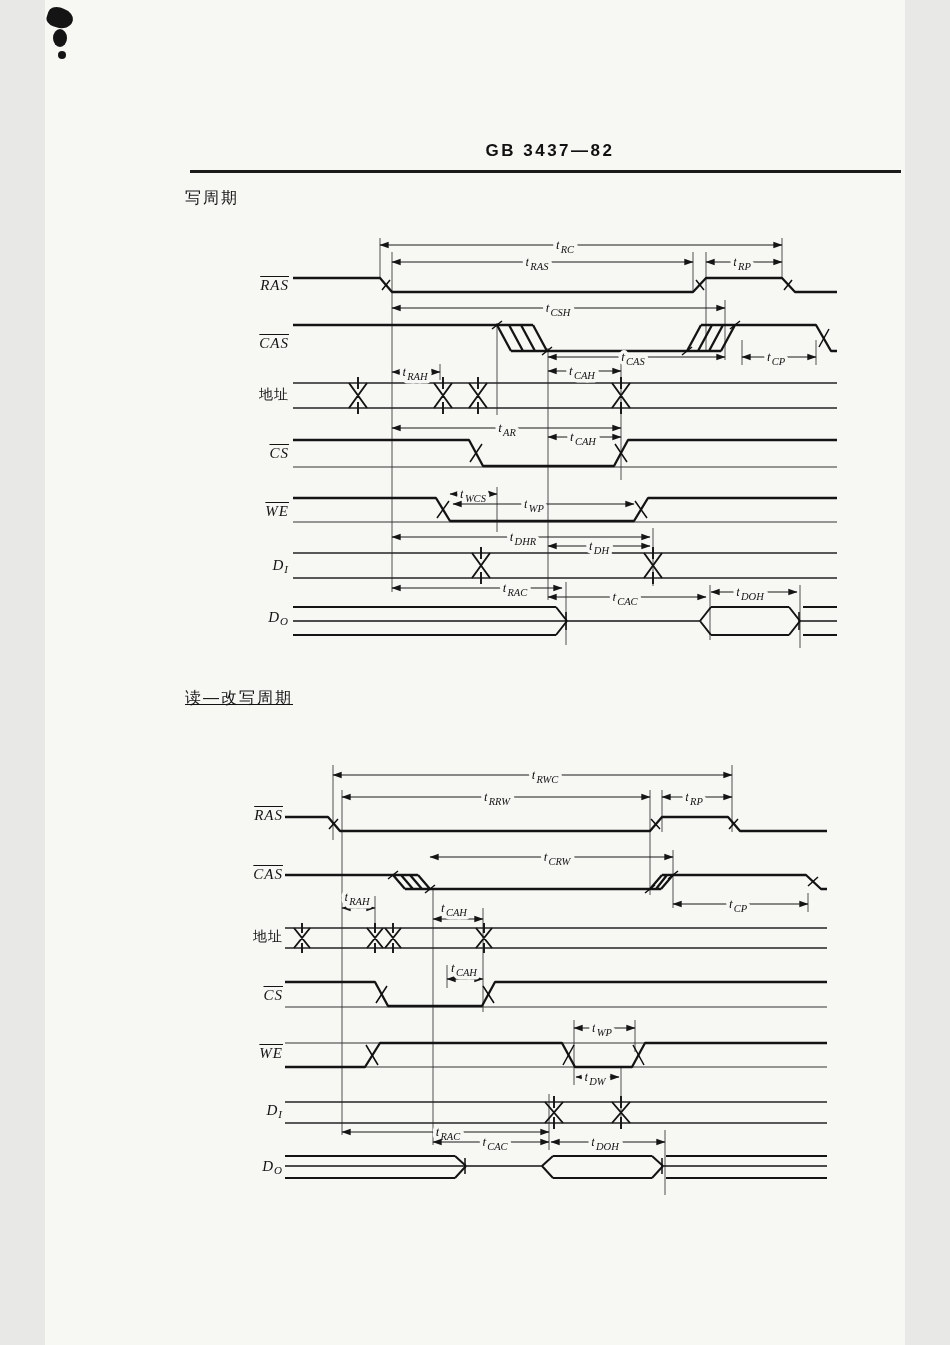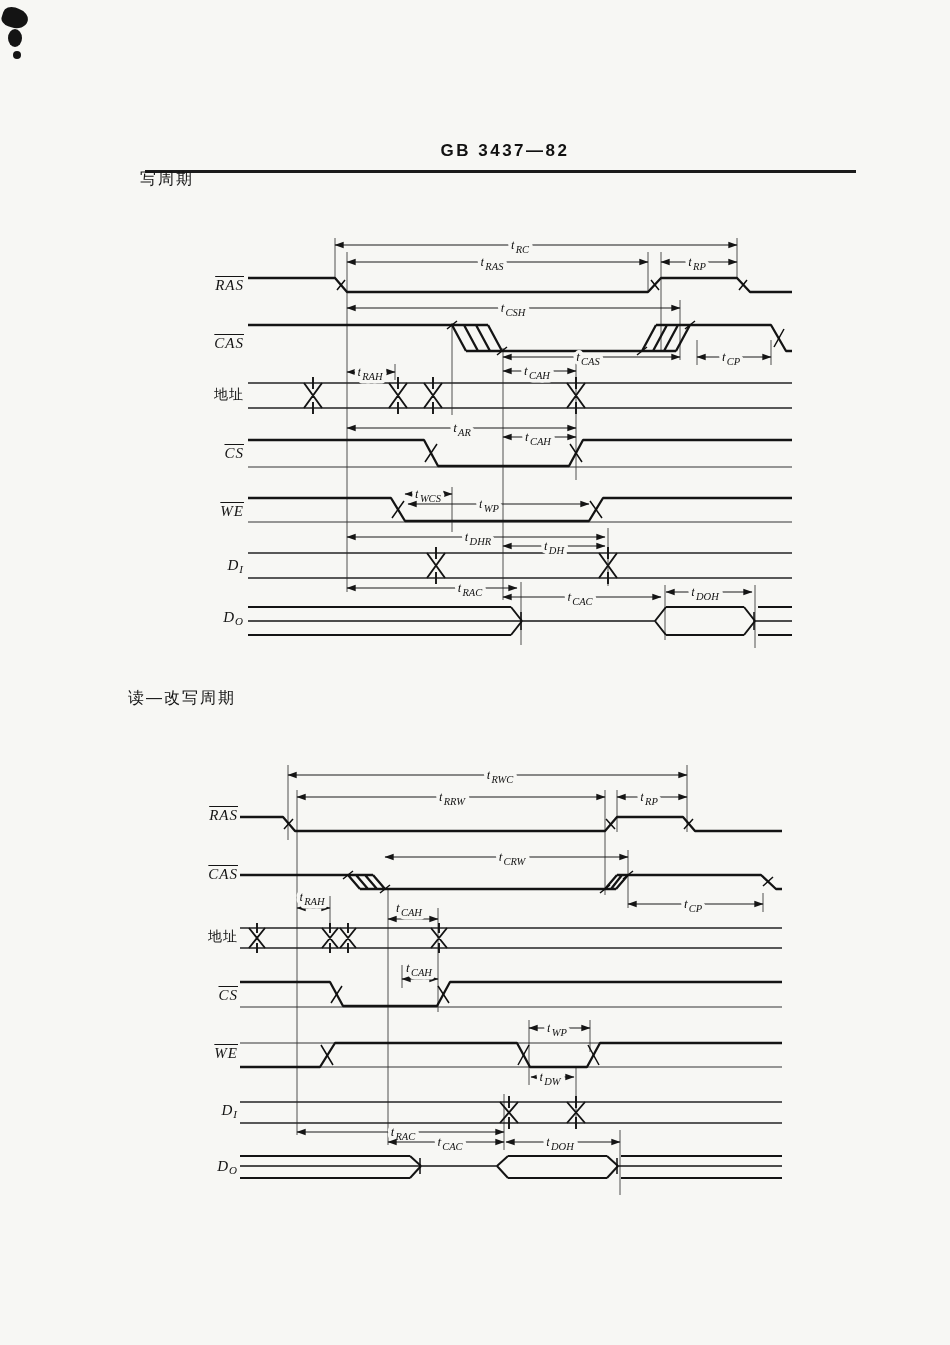--- a/index.html
+++ b/index.html
@@ -1,29 +1,29 @@
 <!DOCTYPE html>
 <html><head>
 <meta charset="utf-8">
 <style>
   html,body { margin:0; padding:0; background:#e8e8e6; }
   .page {
-    position:relative; width:950px; height:1345px; margin:0 auto;
+    position:relative; width:860px; height:1345px; margin:0 auto;
     background:#f7f7f4; overflow:hidden;
     font-family:"Liberation Sans", sans-serif; color:#161616;
   }
   .hdr {
     position:absolute; left:55px; top:141px; width:900px;
     text-align:center; font-weight:bold; font-size:17px; letter-spacing:2.5px;
     color:#111;
   }
   .hdr-rule { position:absolute; left:145px; top:170px; width:711px; height:3px; background:#1b1b1b; }
   .section-title { position:absolute; font-size:16px; letter-spacing:2px; color:#141414; }
-  .st1 { left:140px; top:169px; }
-  .st2 { left:128px; top:688px; }
+  .st1 { left:140px; top:188px; }
+  .st2 { left:140px; top:688px;text-decoration:underline; }
   .sig {
     position:absolute; width:60px; text-align:right;
     font-family:"Liberation Serif", serif; font-style:italic; font-size:15px;
     color:#141414; letter-spacing:1px; line-height:1;
   }
   .sig .ov { text-decoration:overline; }
   .sig sub { font-size:11px; vertical-align:-3px; }
   .sig.cjk { font-family:Liberation Serif, serif; font-style:normal; font-size:14px; letter-spacing:1px; }
   .blot { position:absolute; background:#141414; }
   svg { position:absolute; left:0; top:0; }

